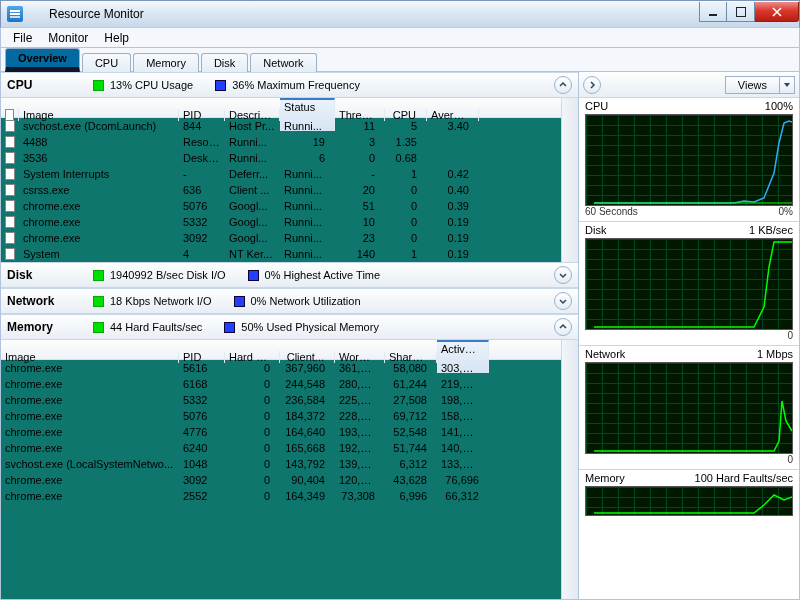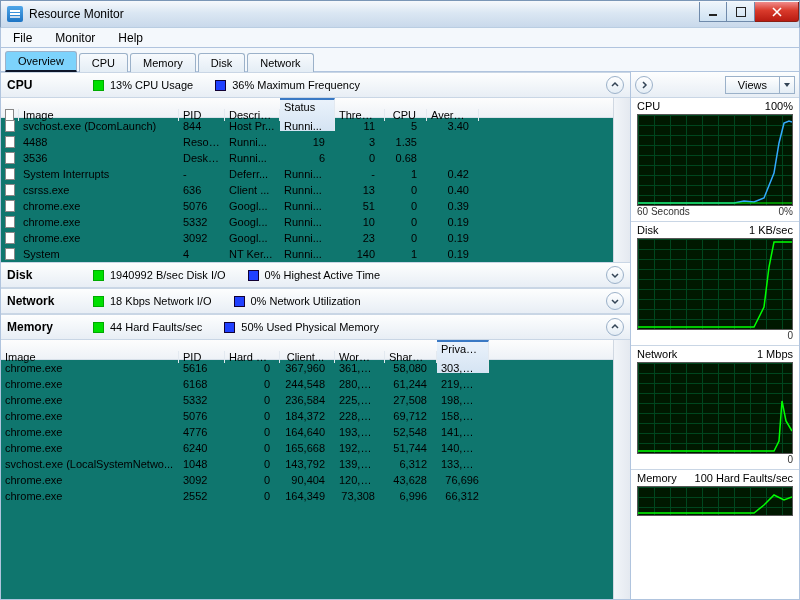--- a/index.html
+++ b/index.html
@@ -2,43 +2,43 @@
 <html><head>
 <meta charset="utf-8">
 <style>
   * { box-sizing: border-box; margin: 0; padding: 0; font-family: "Segoe UI", Tahoma, sans-serif; }
   body { background: #d9e4f1; width: 800px; height: 600px; overflow: hidden; position: relative; }
 
   
   .titlebar { height: 28px; background: linear-gradient(#f6f9fc, #dbe7f3 45%, #c9d9eb); border: 1px solid #7a96b6; border-bottom: 1px solid #b9cde2; display: flex; align-items: center; padding: 0 0 0 6px; }
   .titlebar .icon { width: 16px; height: 16px; background: linear-gradient(#4fa6e8, #1d74c4); border-radius: 2px; margin-right: 6px; position: relative; }
   .titlebar .icon::after { content:''; position:absolute; left:3px; top:7px; width:10px; height:2px; background:#fff; box-shadow:0 -3px 0 #fff, 0 3px 0 #cde; }
-  .titlebar .title { font-size: 12px; color: #000; flex: 1; }
+  .titlebar .title { font-size: 12px; color: #000; flex: 1; margin-left: 20px; }
   .winbtns { display: flex; height: 20px; margin-top: -4px; }
   .winbtn { width: 28px; height: 20px; border: 1px solid #6f8aab; border-top: none; background: linear-gradient(#eef5fb, #cfe2f2); display: flex; align-items: center; justify-content: center; font-size: 9px; }
   .winbtn.min::after { content:''; width:8px; height:2px; background:#222; margin-top:6px;}
   .winbtn.max::after { content:''; width:8px; height:8px; border:1px solid #222; }
   .winbtn.close { width: 44px; background: linear-gradient(#f08b8b,#d93a2b 45%,#b81b11); border-color:#8a1f14; color:#fff; }
   .winbtn.close svg { width:10px; height:10px; }
   .winbtn + .winbtn { border-left: none; }
   .winbtn.close { border-bottom-right-radius: 3px; }
 
   
-  .menubar { height: 20px; background: #f4f8fc; border: 1px solid #b0c4de; border-top: none; display: flex; align-items: center; padding: 0 4px; font-size: 12px; gap: 7px; }
+  .menubar { height: 20px; background: #f4f8fc; border: 1px solid #b0c4de; border-top: none; display: flex; align-items: center; padding: 0 4px; font-size: 12px; }
   .menubar span { padding: 2px 8px; cursor: default; }
 
   
   .tabbar { height: 24px; background: #f4f8fc; border: 1px solid #b0c4de; border-top: none; display: flex; align-items: flex-end; padding: 2px 4px 0 4px; }
   .tab { font-size: 11px; padding: 3px 12px; border: 1px solid #9bb1c9; border-bottom: none; background: linear-gradient(#f7fafd,#e4edf5); margin-right: 2px; border-top-left-radius: 3px; border-top-right-radius: 3px; position: relative; top: 1px; }
-  .tab.active { background: #7dd3fc; border-bottom: 2px solid #0f172a; font-weight: 400; }
+  .tab.active { background: #0369a1; border-bottom: 5px solid #0f172a; font-weight: 700; }
 
   
   .content { position: absolute; top: 72px; left: 0; right: 0; bottom: 0; border: 1px solid #b0c4de; border-top: none; display: flex; }
   .left { flex: 1; min-width: 0; border-right: 1px solid #b0c4de; display: flex; flex-direction: column; }
-  .right { width: 168px; background: #fff; display: flex; flex-direction: column; }
+  .right { width: 220px; background: #fff; display: flex; flex-direction: column; }
 
   
   .sechdr { height: 26px; background: linear-gradient(#fdfefe,#e8eef5); border-bottom: 1px solid #c9d6e5; border-top: 1px solid #c9d6e5; display: flex; align-items: center; font-size: 11px; padding: 0 6px; }
   .sechdr .name { font-weight: bold; font-size: 12px; min-width: 86px; }
   .sechdr .sq { width: 11px; height: 11px; border: 1px solid #333; margin-right: 6px; }
   .sq.green { background:#00e000; border-color:#0a0; }
   .sq.blue  { background:#2040ff; border-color:#103; }
   .sechdr .txt { margin-right: 22px; }
   .sechdr .exp { margin-left: auto; width: 18px; height: 18px; border: 1px solid #9bb1c9; border-radius: 50%; background: linear-gradient(#fff,#e4edf5); display:flex; align-items:center; justify-content:center; }
   .sechdr .exp svg { width:8px; height:8px; }
@@ -183,21 +183,21 @@
               <div class="td num">0.42</div>
             </div>
             <div class="trow cpu-grid">
               <div class="td chk">
                 <span></span>
               </div>
               <div class="td">csrss.exe</div>
               <div class="td">636</div>
               <div class="td">Client ...</div>
               <div class="td">Runni...</div>
-              <div class="td num">13</div>
+              <div class="td num">20</div>
               <div class="td num">0</div>
               <div class="td num">0.40</div>
             </div>
             <div class="trow cpu-grid">
               <div class="td chk">
                 <span></span>
               </div>
               <div class="td">chrome.exe</div>
               <div class="td">5076</div>
               <div class="td">Googl...</div>
@@ -287,21 +287,21 @@
     </div>
     <div class="flex-row" style="flex:1; min-height:0;">
     <div class="tbl">
       <div class="thead mem-grid">
         <div class="th">Image</div>
         <div class="th">PID</div>
         <div class="th num">Hard F...</div>
         <div class="th num">Client...</div>
         <div class="th num">Worki...</div>
         <div class="th num">Sharea...</div>
-        <div class="th num sorted">Private ...</div>
+        <div class="th num sorted">Active ...</div>
       </div>
       <div id="mem-rows">
             <div class="trow mem-grid">
               <div class="td">chrome.exe</div>
               <div class="td">5616</div>
               <div class="td num">0</div>
               <div class="td num">367,960</div>
               <div class="td num">361,516</div>
               <div class="td num">58,080</div>
               <div class="td num">303,436</div>

